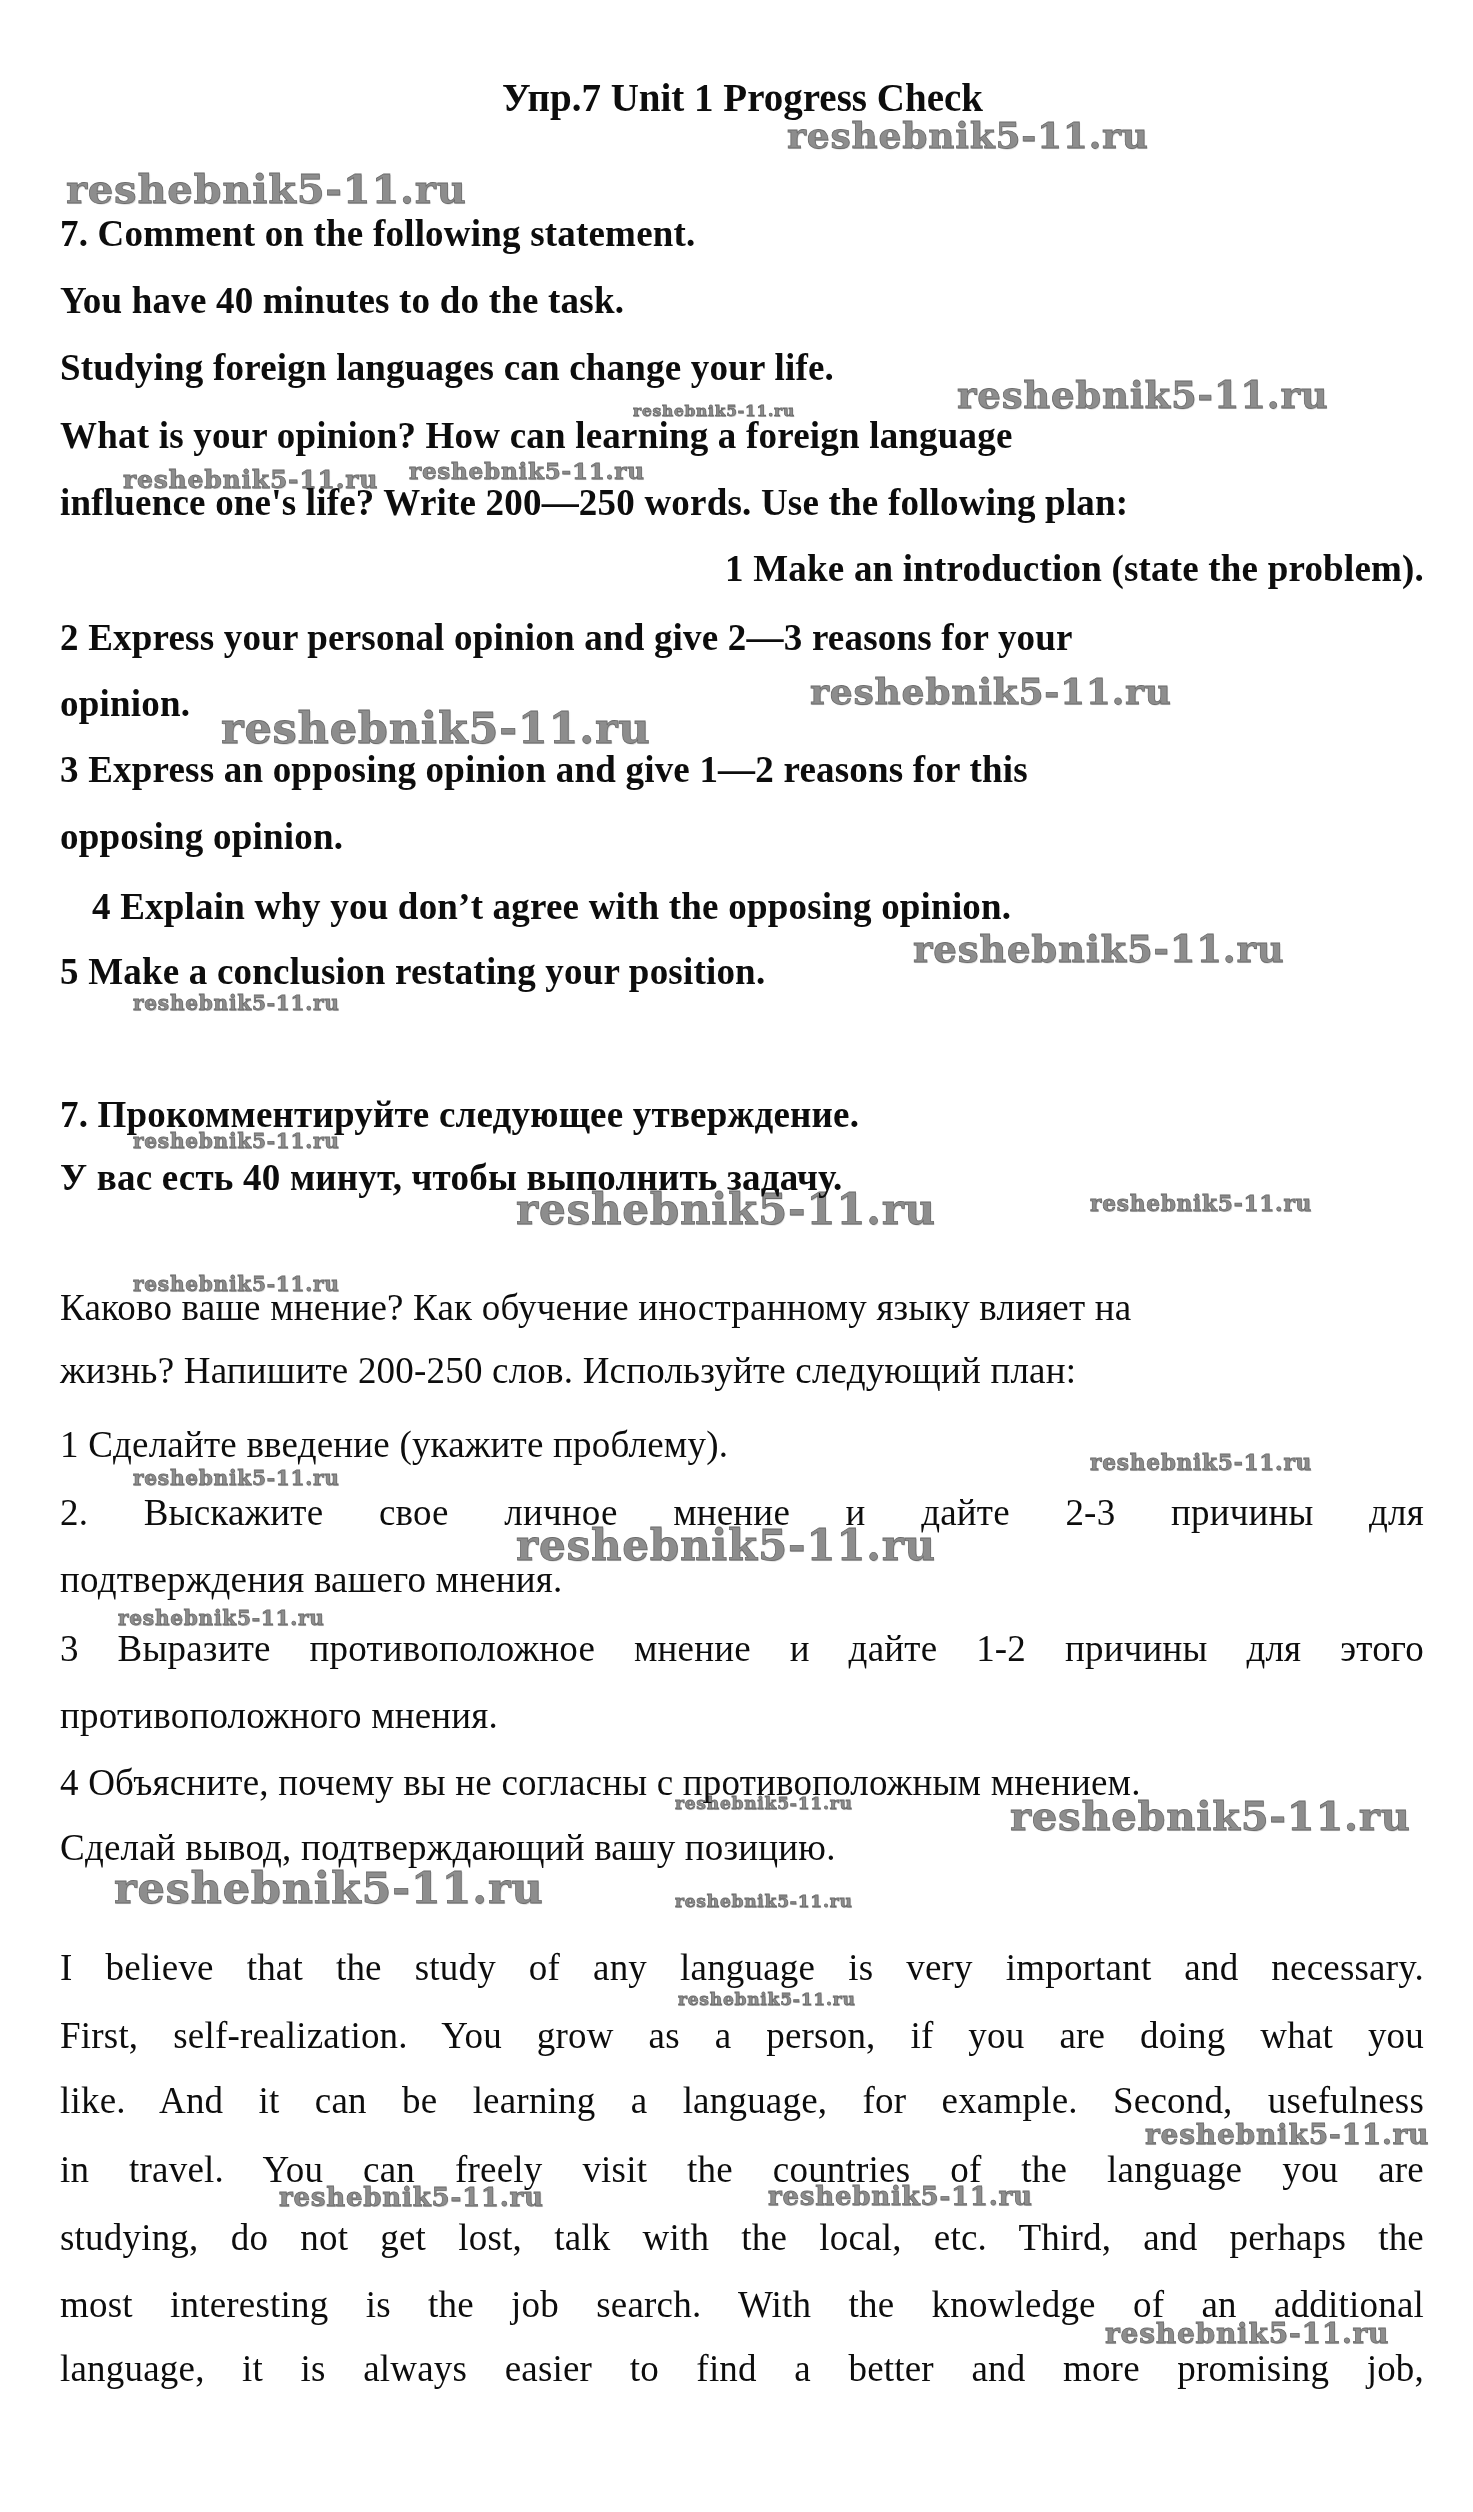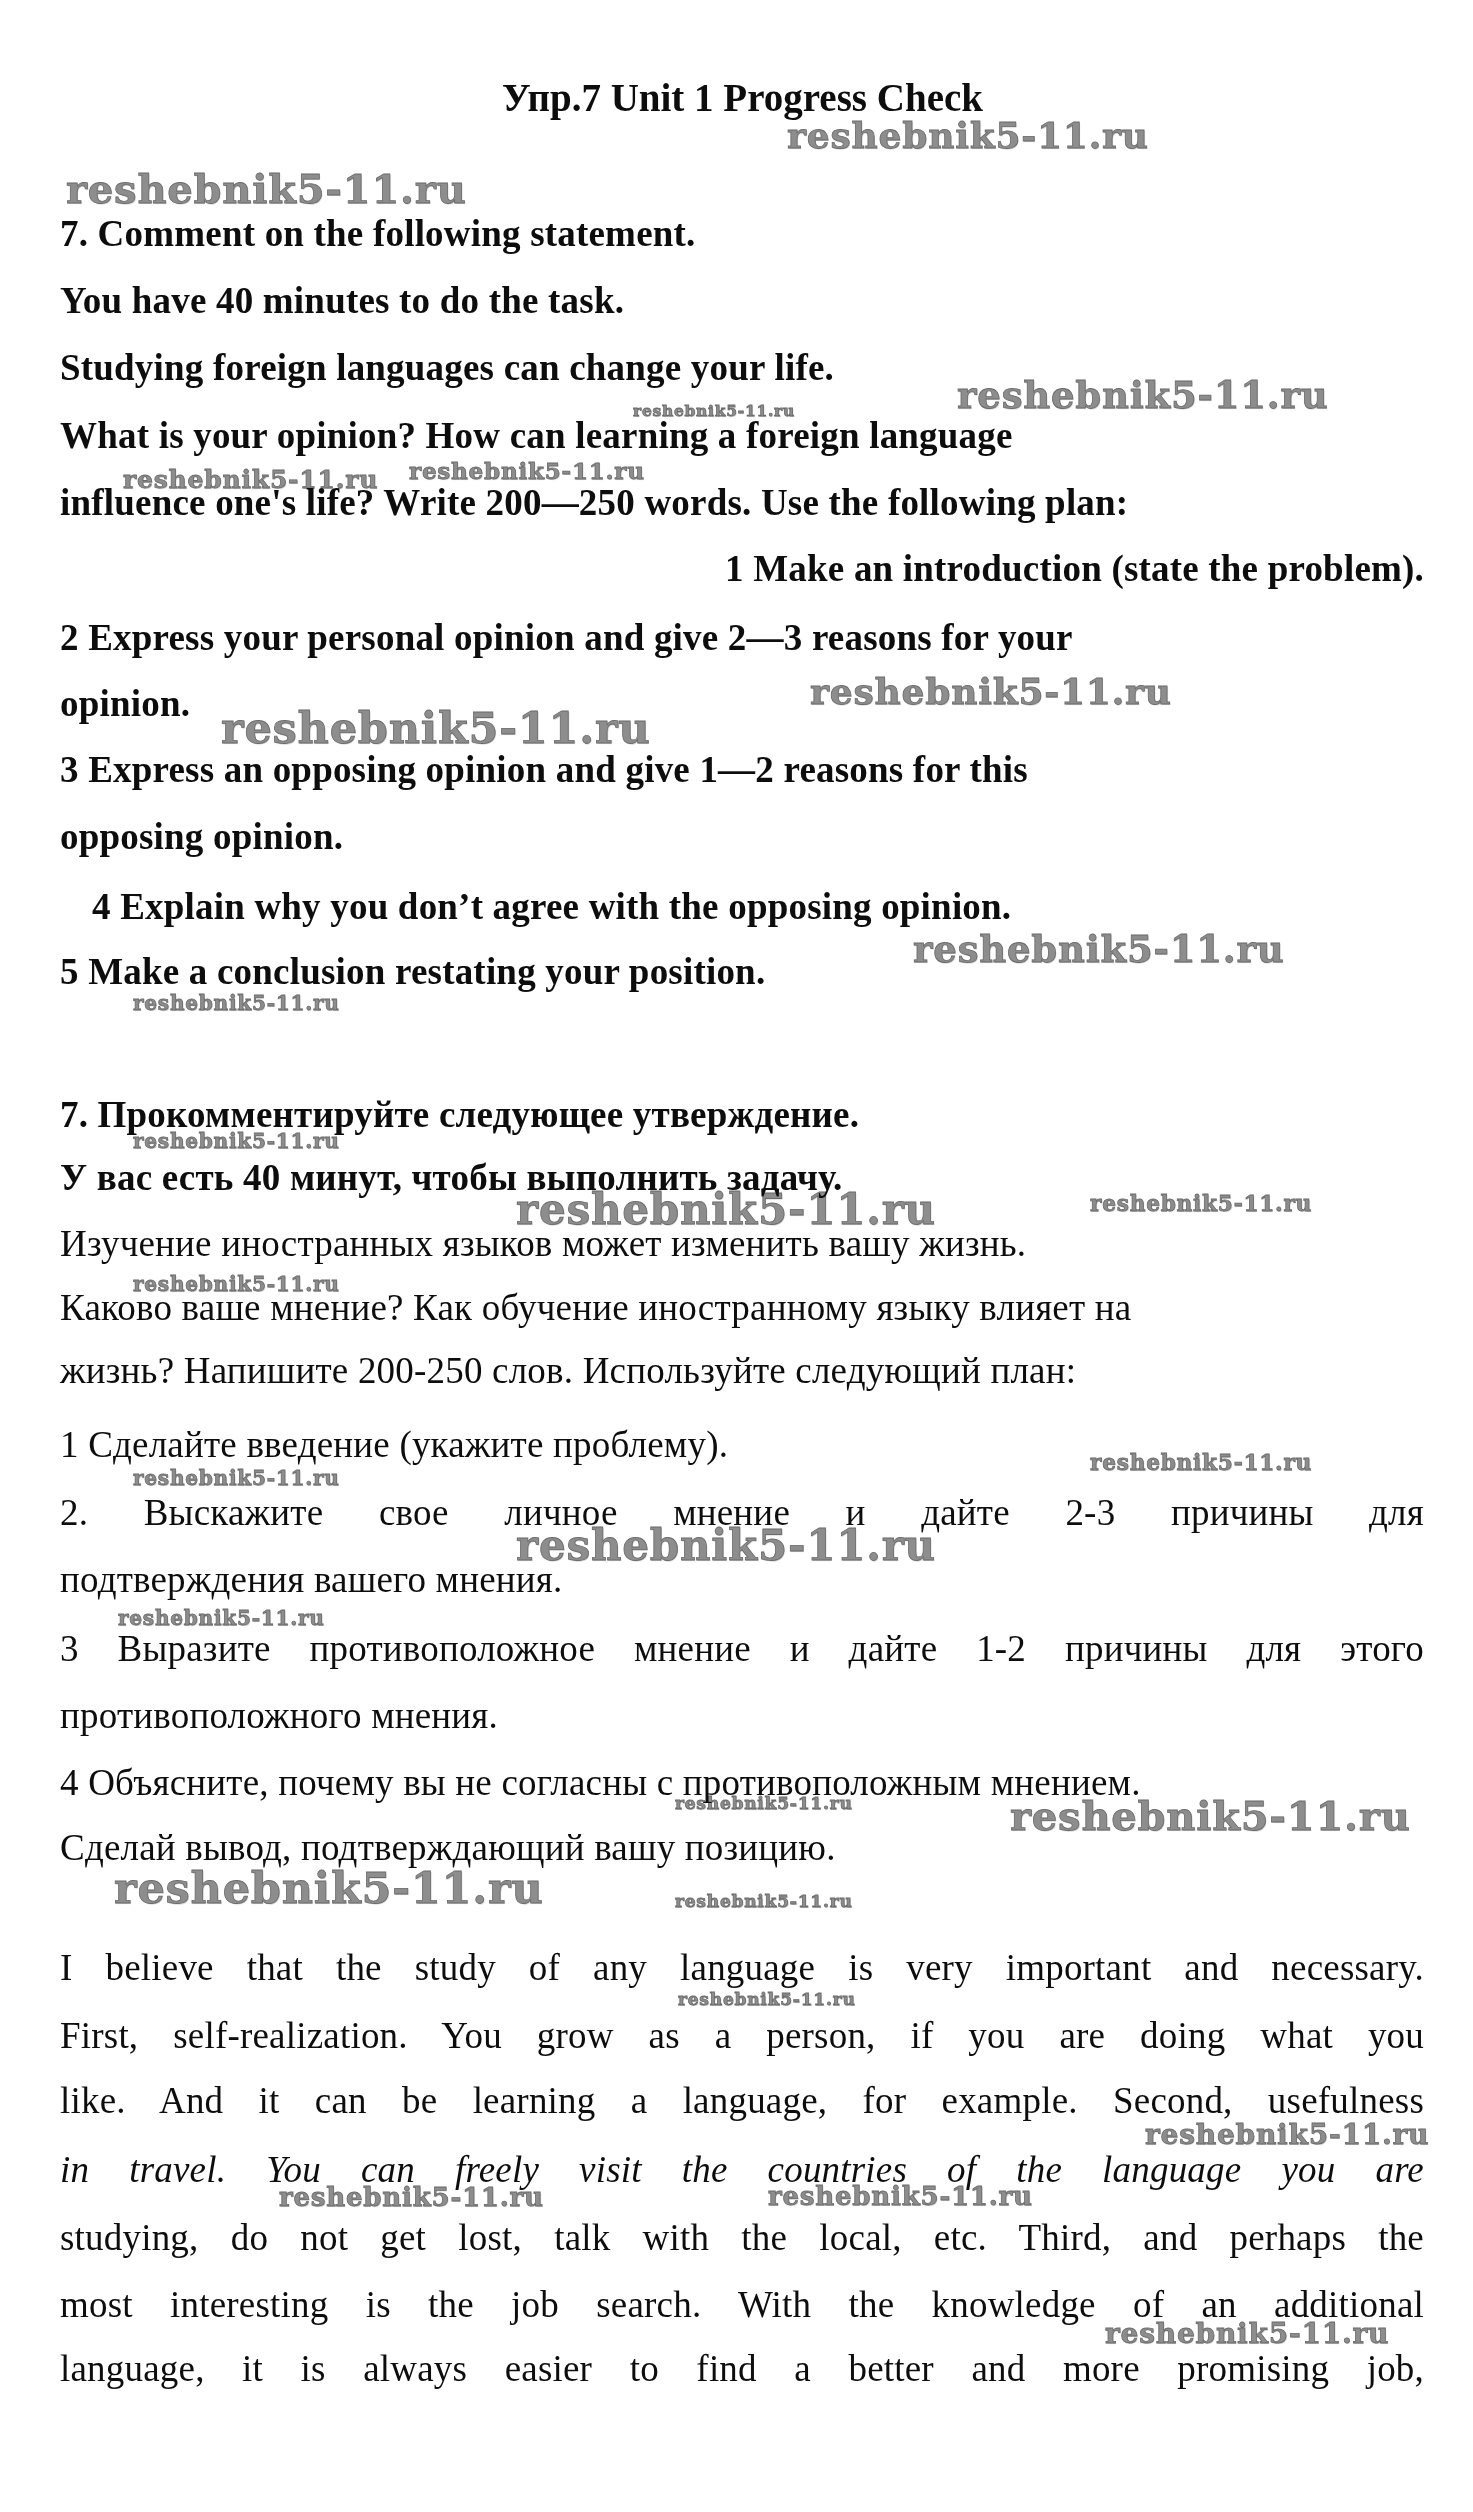--- a/index.html
+++ b/index.html
@@ -92,33 +92,32 @@
   <div class="ln b" style="top:536px;text-align:right;">1 Make an introduction (state the problem).</div>
   <div class="ln b" style="top:605px;">2 Express your personal opinion and give 2—3 reasons for your</div>
   <div class="ln b" style="top:671px;">opinion.</div>
   <div class="ln b" style="top:737px;">3 Express an opposing opinion and give 1—2 reasons for this</div>
   <div class="ln b" style="top:804px;">opposing opinion.</div>
   <div class="ln b" style="top:874px;margin-left:32px;">4 Explain why you don’t agree with the opposing opinion.</div>
   <div class="ln b" style="top:939px;">5 Make a conclusion restating your position.</div>
 
   <div class="ln b" style="top:1082px;">7. Прокомментируйте следующее утверждение.</div>
   <div class="ln b" style="top:1145px;">У вас есть 40 минут, чтобы выполнить задачу.</div>
-  <div class="ln" style="top:1211px;">Изучение иностранных языков может изменить вашу жизнь.</div>
   <div class="ln" style="top:1275px;">Каково ваше мнение? Как обучение иностранному языку влияет на</div>
   <div class="ln" style="top:1338px;">жизнь? Напишите 200-250 слов. Используйте следующий план:</div>
   <div class="ln" style="top:1412px;">1 Сделайте введение (укажите проблему).</div>
   <div class="ln just" style="top:1480px;">2. Выскажите свое личное мнение и дайте 2-3 причины для</div>
   <div class="ln" style="top:1547px;">подтверждения вашего мнения.</div>
   <div class="ln just" style="top:1616px;">3 Выразите противоположное мнение и дайте 1-2 причины для этого</div>
   <div class="ln" style="top:1683px;">противоположного мнения.</div>
   <div class="ln" style="top:1750px;">4 Объясните, почему вы не согласны с противоположным мнением.</div>
   <div class="ln" style="top:1815px;">Сделай вывод, подтверждающий вашу позицию.</div>
 
   <div class="ln just" style="top:1935px;">I believe that the study of any language is very important and necessary.</div>
   <div class="ln just" style="top:2003px;">First, self-realization. You grow as a person, if you are doing what you</div>
   <div class="ln just" style="top:2068px;">like. And it can be learning a language, for example. Second, usefulness</div>
-  <div class="ln just" style="top:2137px;font-style:italic;">in travel. You can freely visit the countries of the language you are</div>
+  <div class="ln just" style="top:2137px;">in travel. You can freely visit the countries of the language you are</div>
   <div class="ln just" style="top:2205px;">studying, do not get lost, talk with the local, etc. Third, and perhaps the</div>
   <div class="ln just" style="top:2272px;">most interesting is the job search. With the knowledge of an additional</div>
   <div class="ln just" style="top:2336px;">language, it is always easier to find a better and more promising job,</div>
 
 </div>
 
 
 </body></html>

